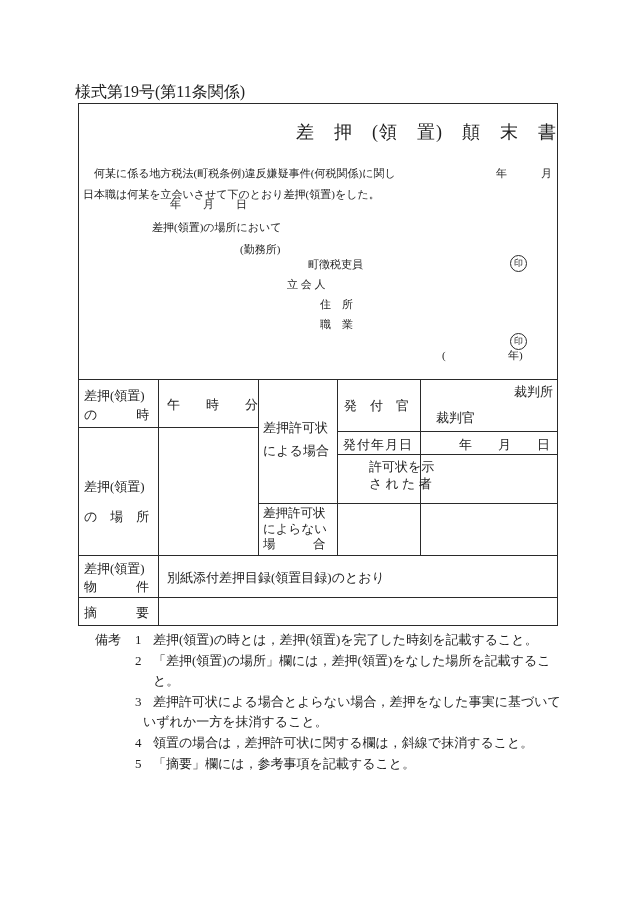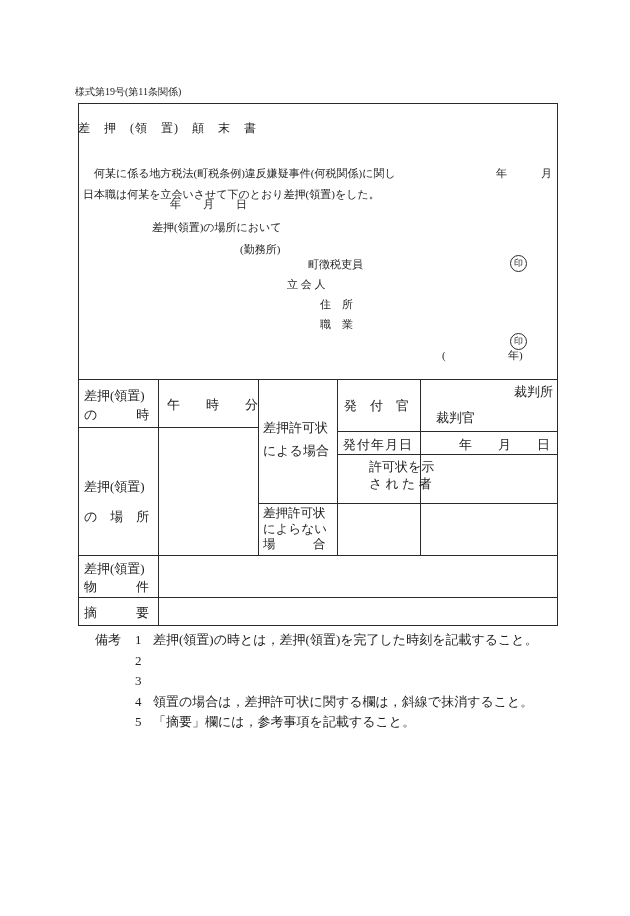--- a/index.html
+++ b/index.html
@@ -15,21 +15,21 @@
   .txt{font-size:11px;line-height:15px;}
   .ln{position:absolute;background:#2a2a2a;}
   .hln{height:1px;}
   .vln{width:1px;}
   .outer-box{
     position:absolute;left:78px;top:103px;width:478px;height:521px;
     border:1px solid #2a2a2a;background:transparent;
   }
   .title{
     position:absolute;left:78px;top:120px;width:479px;
-    text-align:left;font-size:12px;letter-spacing:1px;white-space:pre;
+    text-align:right;font-size:18px;letter-spacing:1px;white-space:pre;
   }
   .seal{
     position:absolute;width:15px;height:15px;border:1px solid #2a2a2a;
     border-radius:50%;font-size:9px;line-height:15px;text-align:center;
     white-space:normal;
   }
   .cell-label{font-size:13px;white-space:pre;}
   .notes{
     position:absolute;left:95px;top:630px;width:468px;
     font-size:13px;line-height:20.6px;
@@ -38,21 +38,21 @@
   .note-head{width:40px;flex:0 0 40px;white-space:pre;}
   .note-num{width:18px;flex:0 0 18px;white-space:pre;}
   .note-text{flex:1;white-space:normal;}
   .note-text.outdent{margin-left:-10px;text-indent:10px;}
 </style>
 </head>
 <body>
 
 <div class="page">
 
-  <div class="abs txt" style="left:75px;top:84px;font-size:10px;">様式第19号(第11条関係)</div>
+  <div class="abs txt" style="left:75px;top:84px;font-size:16px;">様式第19号(第11条関係)</div>
 
   <div class="outer-box"></div>
 
   <div class="title">差　押　(領　置)　顛　末　書</div>
 
   <div class="abs txt" style="left:83px;top:166px;">　何某に係る地方税法(町税条例)違反嫌疑事件(何税関係)に関し</div>
   <div class="abs txt" style="left:496px;top:166px;">年</div>
   <div class="abs txt" style="left:541px;top:166px;">月</div>
   <div class="abs txt" style="left:83px;top:187px;">日本職は何某を立会いさせて下のとおり差押(領置)をした。</div>
   <div class="abs txt" style="left:170px;top:197px;">年　　月　　日</div>
@@ -95,37 +95,40 @@
   <div class="abs cell-label" style="left:420px;top:436px;width:130px;text-align:right;">年　　月　　日</div>
 
   <div class="abs cell-label" style="left:324px;top:458px;line-height:17px;margin-left:45px;"><span>許可状を示</span><br><span>さ れ た 者</span></div>
   <div class="abs" style="left:421px;top:455px;width:135px;height:47px;"></div>
 
   <div class="abs cell-label" style="left:263px;top:506px;line-height:15.6px;font-size:12.5px;"><span>差押許可状</span><br><span>によらない</span><br><span>場　　　合</span></div>
   <div class="abs" style="left:338px;top:504px;width:81px;height:50px;"></div>
   <div class="abs" style="left:421px;top:504px;width:135px;height:50px;"></div>
 
   <div class="abs cell-label" style="left:84px;top:560px;line-height:18px;"><span>差押(領置)</span><br><span>物　　　件</span></div>
+  <div class="abs cell-label" style="left:167px;top:569px;">別紙添付差押目録(領置目録)のとおり</div>
 
   <div class="abs cell-label" style="left:84px;top:604px;">摘　　　要</div>
   <div class="abs" style="left:159px;top:598px;width:397px;height:27px;"></div>
 
   <div class="notes">
     <div class="note-row">
       <span class="note-head">備考</span>
       <span class="note-num">1</span>
       <span class="note-text">差押(領置)の時とは，差押(領置)を完了した時刻を記載すること。</span>
     </div>
     <div class="note-row">
       <span class="note-head"></span>
       <span class="note-num">2</span>
+      <span class="note-text">「差押(領置)の場所」欄には，差押(領置)をなした場所を記載すること。</span>
     </div>
     <div class="note-row">
       <span class="note-head"></span>
       <span class="note-num">3</span>
+      <span class="note-text outdent">差押許可状による場合とよらない場合，差押をなした事実に基づいていずれか一方を抹消すること。</span>
     </div>
     <div class="note-row">
       <span class="note-head"></span>
       <span class="note-num">4</span>
       <span class="note-text">領置の場合は，差押許可状に関する欄は，斜線で抹消すること。</span>
     </div>
     <div class="note-row">
       <span class="note-head"></span>
       <span class="note-num">5</span>
       <span class="note-text">「摘要」欄には，参考事項を記載すること。</span>

